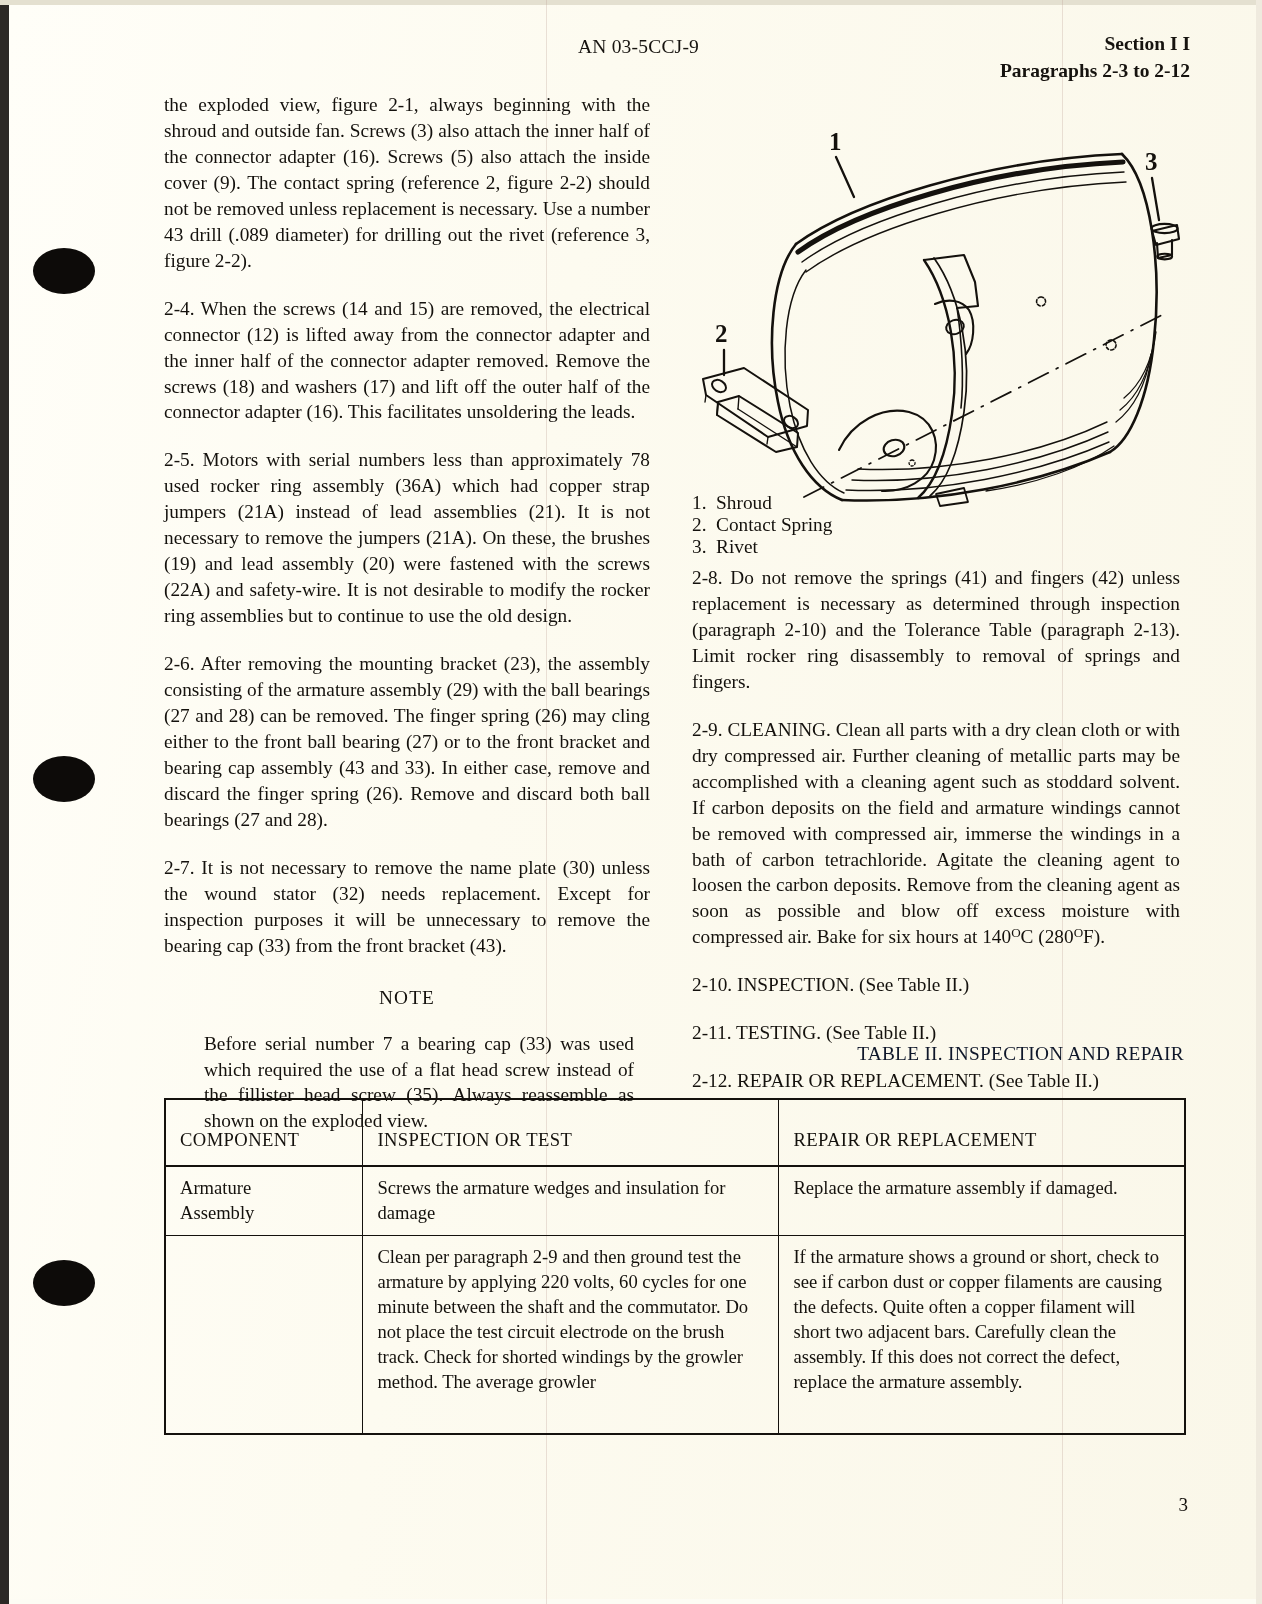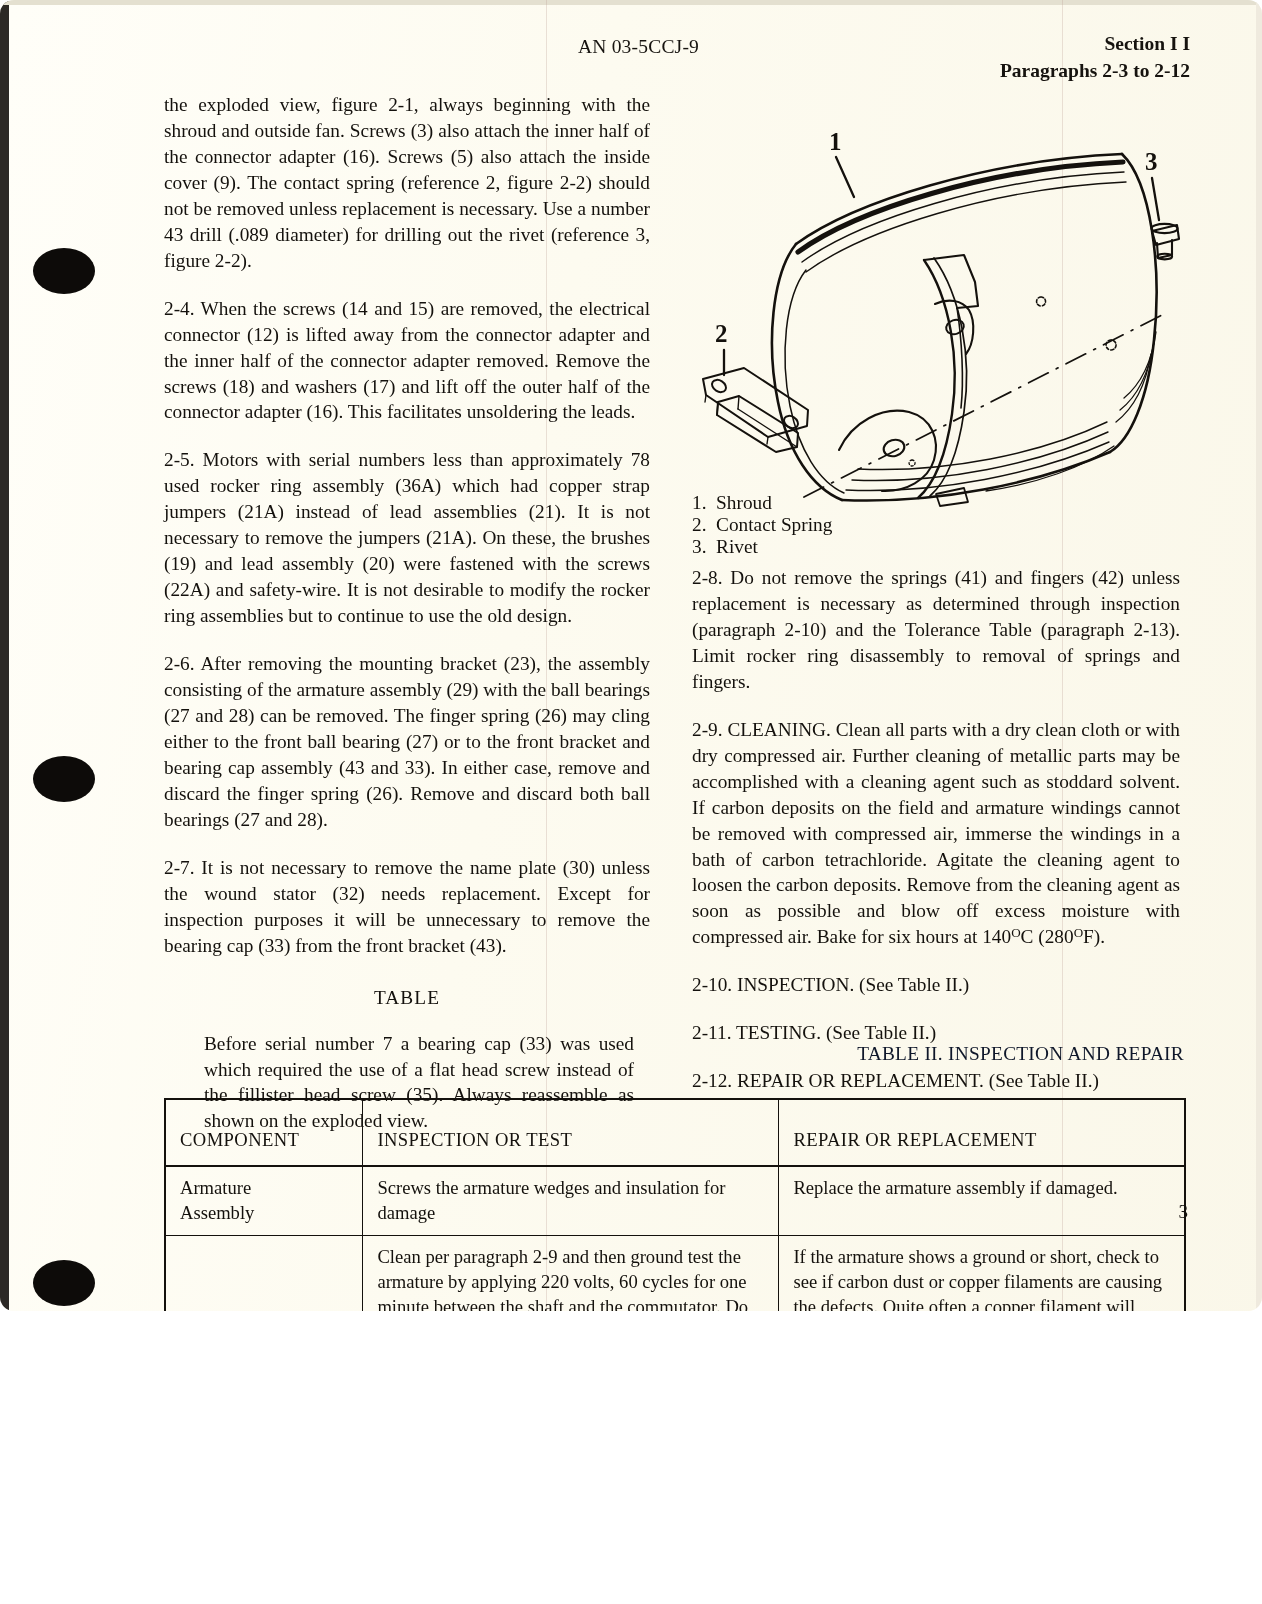--- a/index.html
+++ b/index.html
@@ -6,24 +6,23 @@
     margin: 0;
     padding: 0;
     background: #ffffff;
   }
   body {
     font-family: "Liberation Serif", serif;
   }
   #page {
     position: relative;
     width: 1262px;
-    height: 1311px;
+    height: 1604px;
     background: #fdfcf4;
     overflow: hidden;
-    border-radius: 14px;
   }
   
   .scan-edge-left {
     position: absolute;
     left: 0; top: 0;
     width: 9px; height: 1604px;
     background: #1a1713;
     opacity: .92;
   }
   .scan-edge-top {
@@ -223,21 +222,21 @@
     <div>Section I I</div>
     <div>Paragraphs 2-3 to 2-12</div>
   </div>
 
   <div class="col col-left">
     <p class="para">the exploded view, figure 2-1, always beginning with the shroud and outside fan.  Screws (3) also attach the inner half of the connector adapter (16).   Screws (5) also attach the inside cover (9).   The contact spring (reference 2, figure 2-2) should not be removed unless replacement is necessary.  Use a number 43 drill (.089 diameter) for drilling out the rivet (reference 3, figure 2-2).</p>
     <p class="para">2-4.  When the screws (14 and 15) are removed, the electrical connector (12) is lifted away from the connector adapter and the inner half of the connector adapter removed.  Remove the screws (18) and washers (17) and lift off the outer half of the connector adapter (16).  This facilitates unsoldering the leads.</p>
     <p class="para">2-5.  Motors with serial numbers less than approximately 78 used rocker ring assembly (36A) which had copper strap jumpers (21A) instead of lead assemblies (21).  It is not necessary to remove the jumpers (21A). On these, the brushes (19) and lead assembly (20) were fastened with the screws (22A) and safety-wire.  It is not desirable to modify the rocker ring assemblies but to continue to use the old design.</p>
     <p class="para">2-6.  After removing the mounting bracket (23), the assembly consisting of the armature assembly (29) with the ball bearings (27 and 28) can be removed. The finger spring (26) may cling either to the front ball bearing (27) or to the front bracket and bearing cap assembly (43 and 33).  In either case, remove and discard the finger spring (26).   Remove and discard both ball bearings (27 and 28).</p>
     <p class="para tight">2-7.  It is not necessary to remove the name plate (30) unless the wound stator (32) needs replacement. Except for inspection purposes it will be unnecessary to remove the bearing cap (33) from the front bracket (43).</p>
-    <div class="note-head">TABLE</div>
+    <div class="note-head">NOTE</div>
     <p class="note-body">Before serial number 7 a bearing cap (33) was used which required the use of a flat head screw instead of the fillister head screw (35). Always reassemble as shown on the exploded view.</p>
   </div>
 
   <div class="figure-wrap">
     <svg class="fig-svg" width="500" height="420" viewBox="0 0 500 420" xmlns="http://www.w3.org/2000/svg">
       <g fill="none" stroke="#14110d" stroke-width="2.1" stroke-linecap="round" stroke-linejoin="round">
 
         <path d="M436 62 C465 90 476 175 468 248 C462 308 444 348 424 360" stroke-width="2.6"></path>
 
         <path d="M110 152 C168 110 300 68 436 62" stroke-width="2.6"></path>

